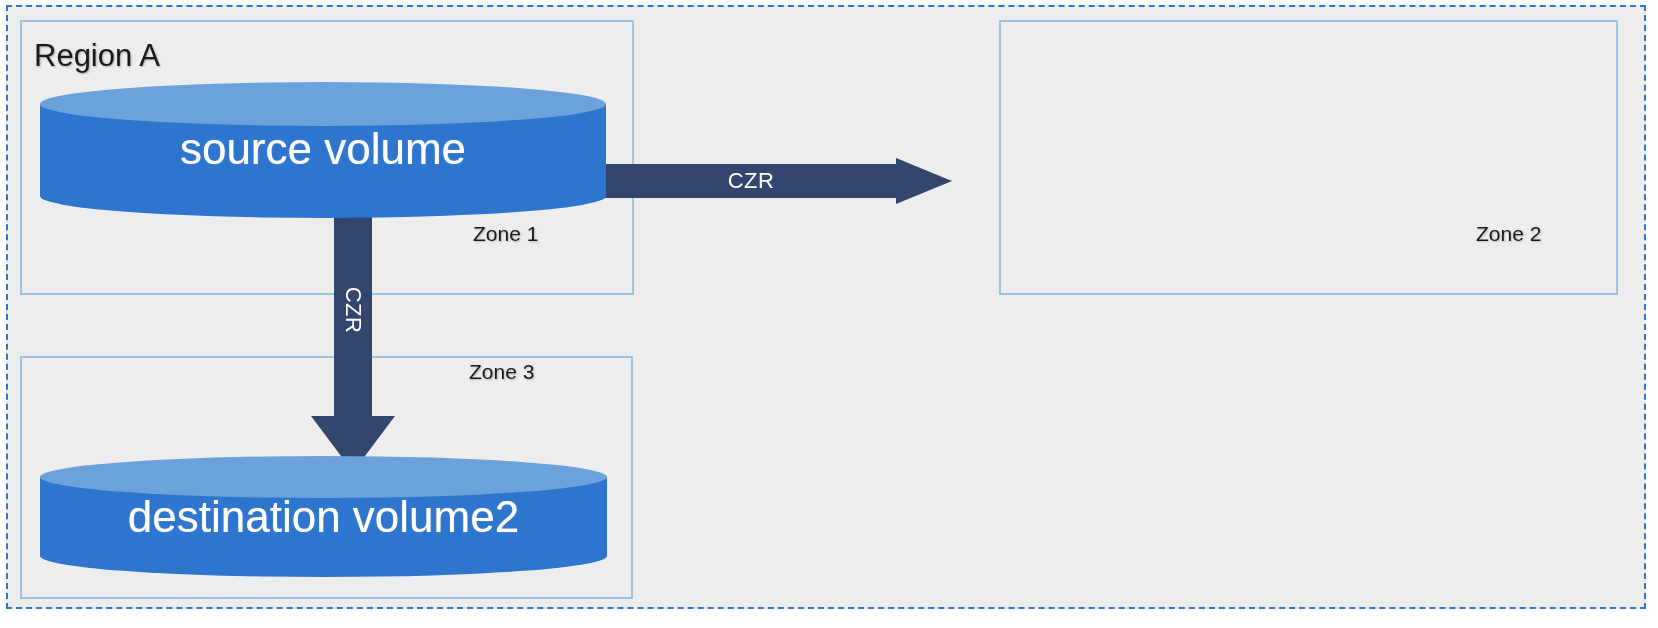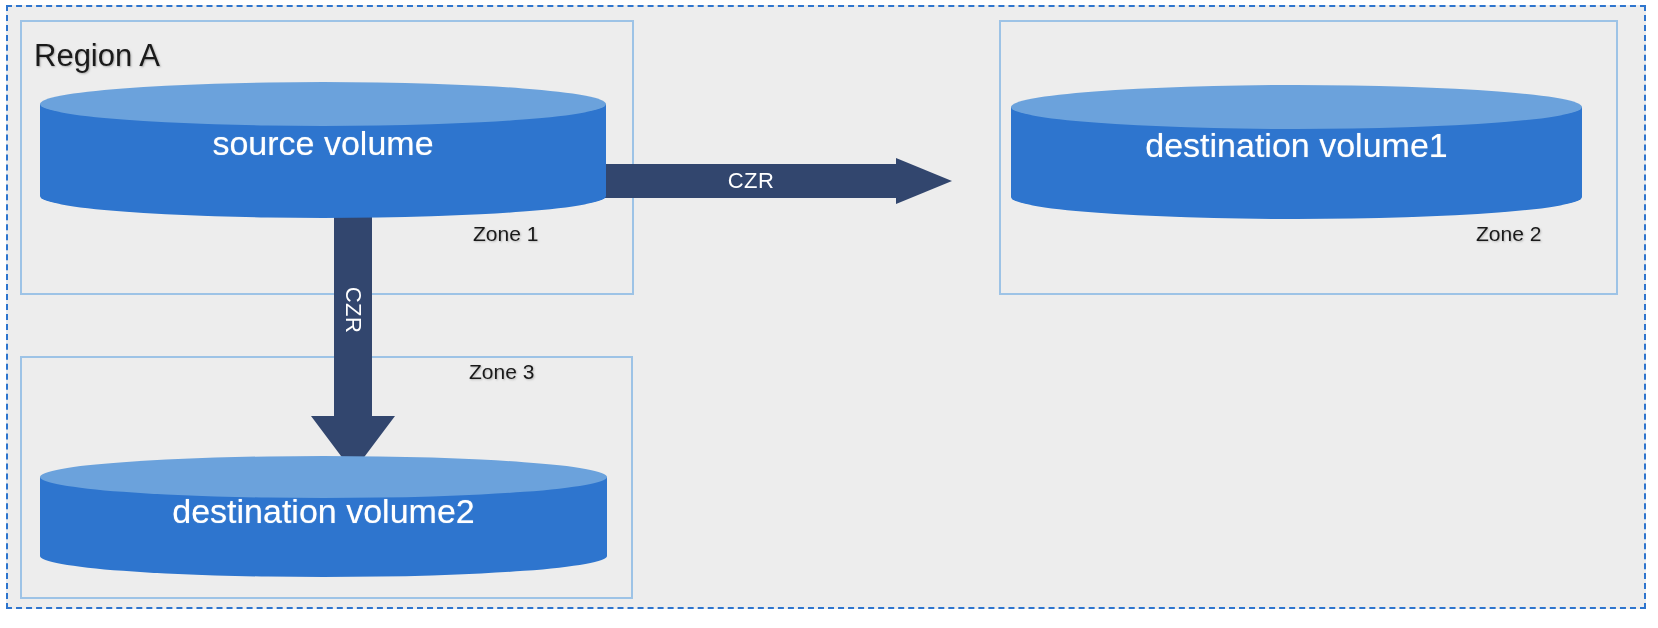--- a/index.html
+++ b/index.html
@@ -72,21 +72,21 @@
     position:absolute;
     left:0;right:0;bottom:0;
     background:#2E75CE;
     border-radius:50%;
   }
   .cyl-label{
     position:absolute;
     left:0;right:0;
     text-align:center;
     color:#ffffff;
-    font-size:34px;
+    font-size:44px;
     white-space:nowrap;
     z-index:5;
     text-shadow:0 0 1px rgba(255,255,255,.6);
   }
 
   
   #cyl-source{ left:40px;  top:82px;  width:566px; height:136px; }
   #cyl-source .cyl-top{    height:44px; }
   #cyl-source .cyl-body{   top:22px; bottom:22px; }
   #cyl-source .cyl-bottom{ height:44px; }
@@ -195,26 +195,20 @@
     </div>
   </div>
 
   <div class="cylinder" id="cyl-source">
     <div class="cyl-bottom"></div>
     <div class="cyl-body"></div>
     <div class="cyl-top"></div>
     <div class="cyl-label">source volume</div>
   </div>
 
-  <div class="cylinder" id="cyl-dest1">
-    <div class="cyl-bottom"></div>
-    <div class="cyl-body"></div>
-    <div class="cyl-top"></div>
-    <div class="cyl-label">destination volume1</div>
-  </div>
 
   <div class="cylinder" id="cyl-dest2">
     <div class="cyl-bottom"></div>
     <div class="cyl-body"></div>
     <div class="cyl-top"></div>
     <div class="cyl-label">destination volume2</div>
   </div>
 
 </div>
 

